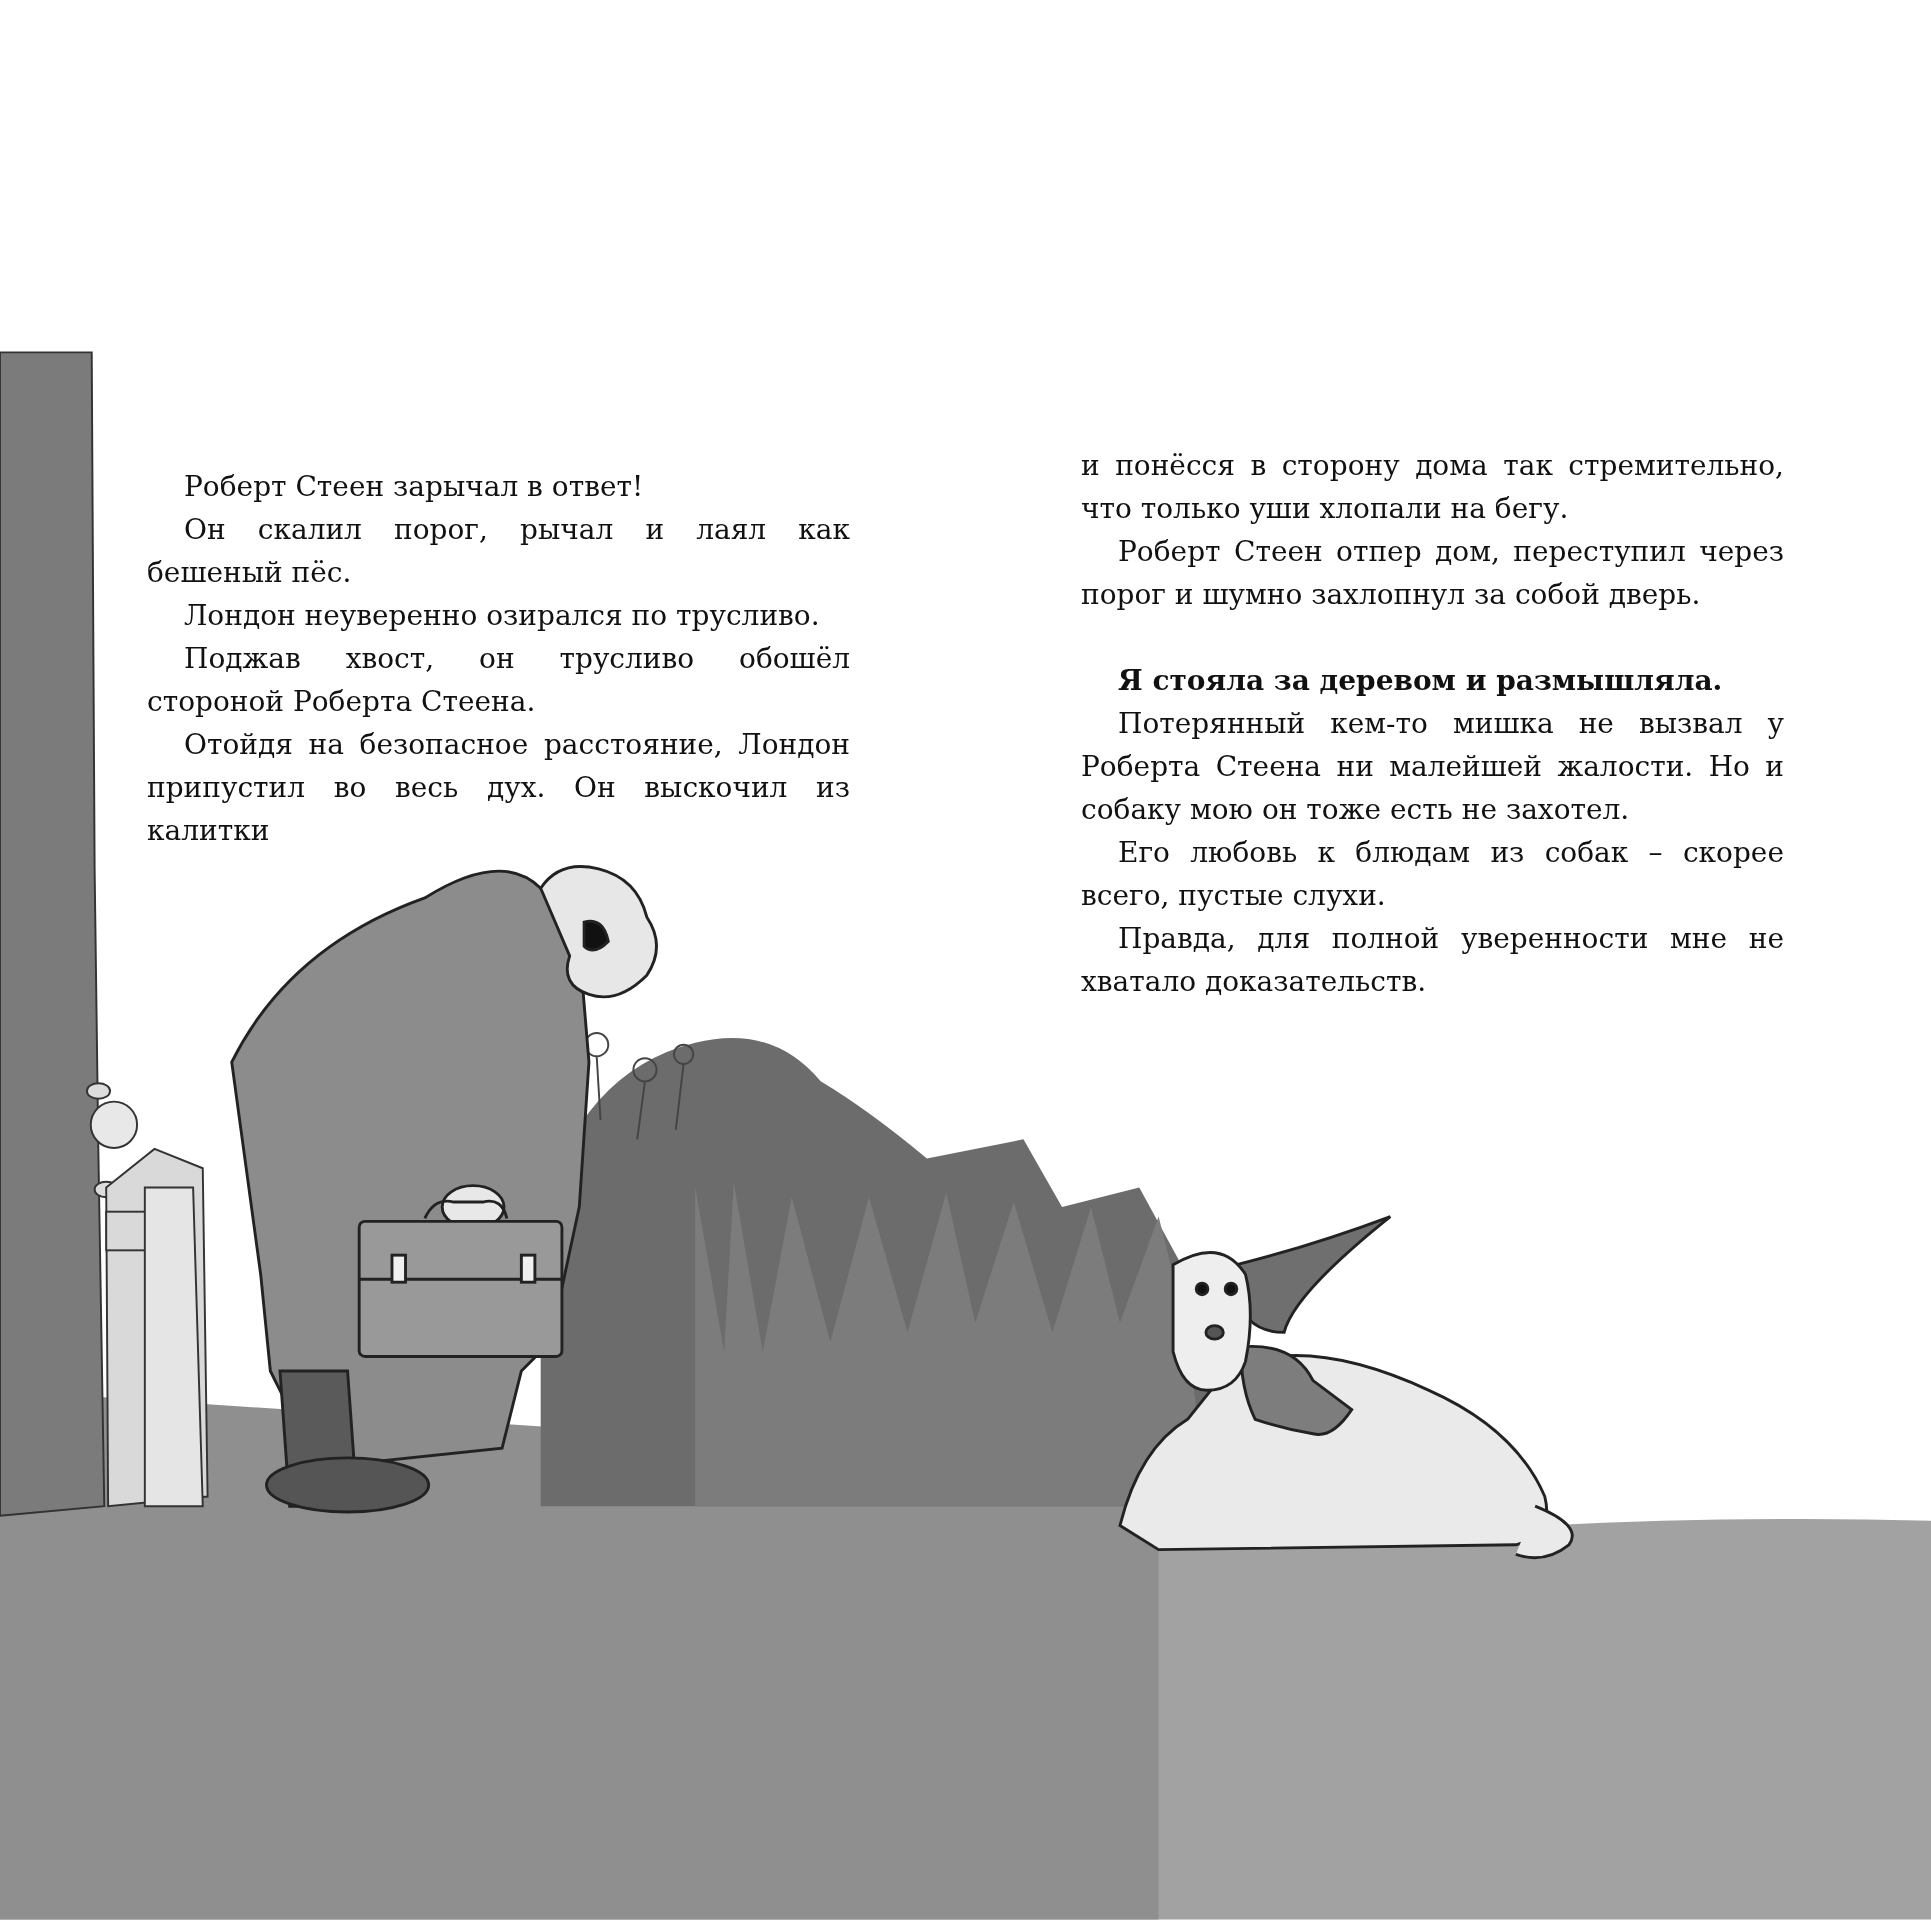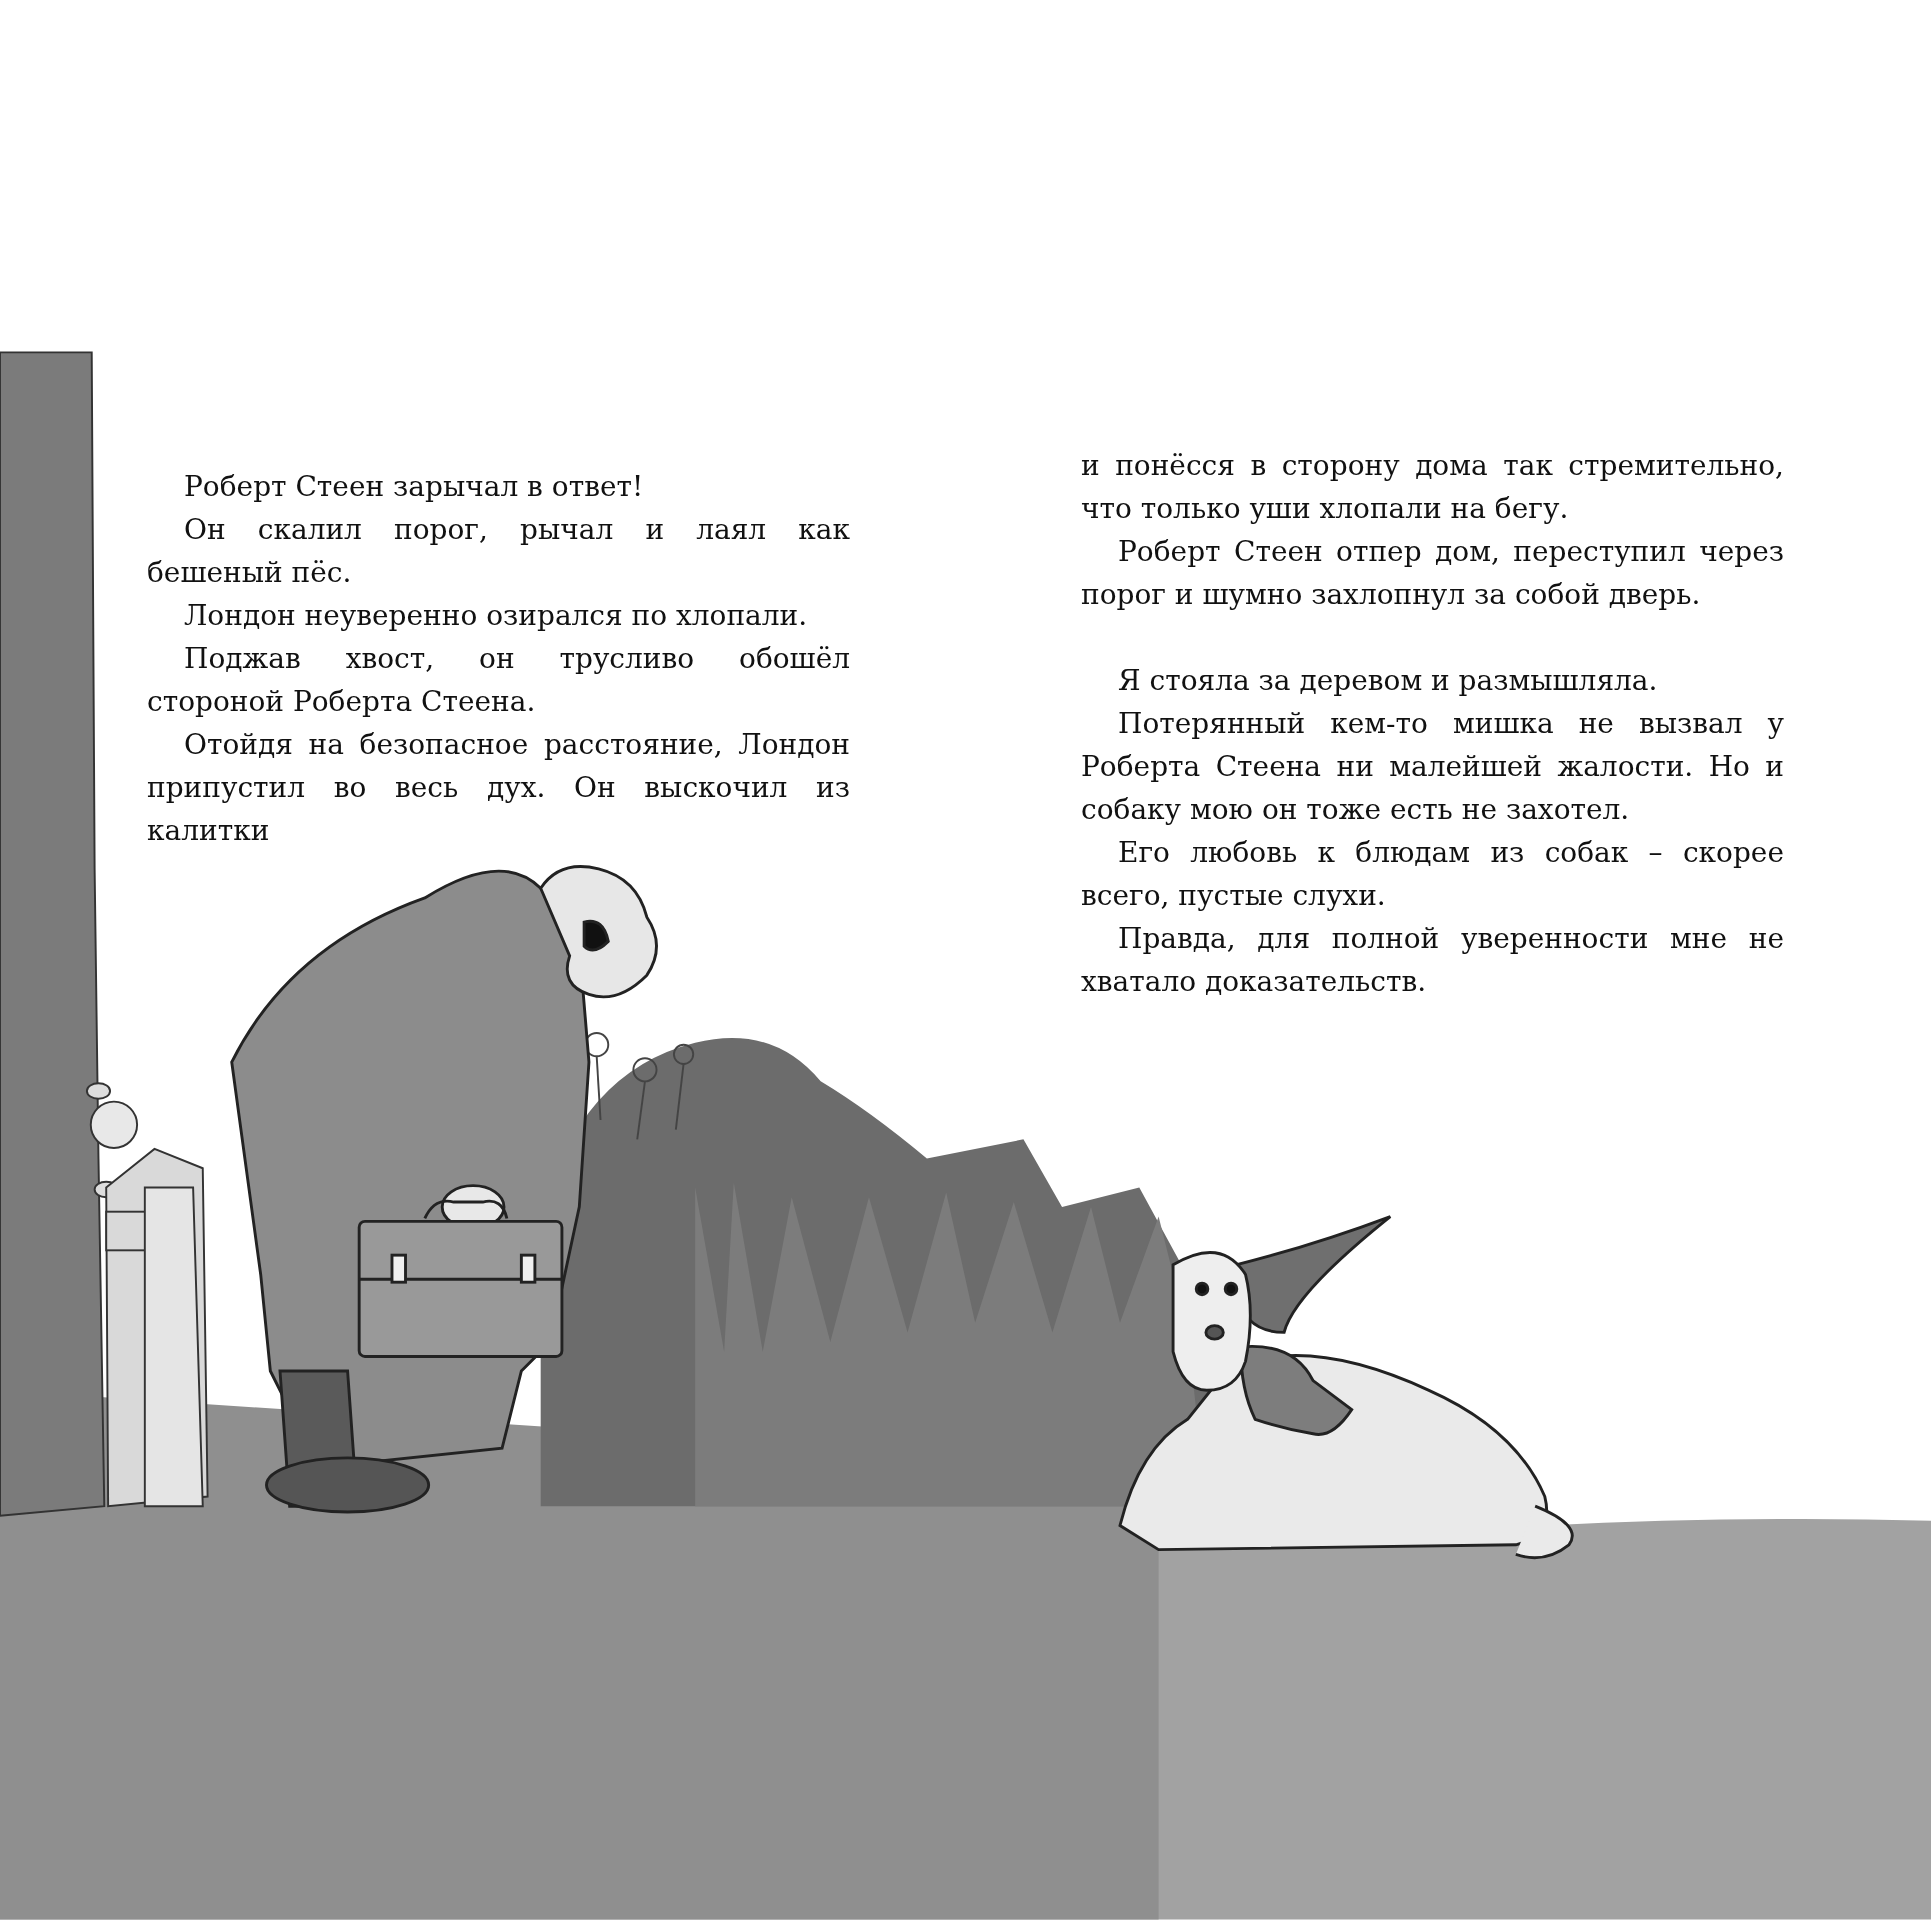--- a/index.html
+++ b/index.html
@@ -2,21 +2,21 @@
 <html><head>
 <meta charset="utf-8">
 <style>
   html, body { margin: 0; padding: 0; background: #ffffff; }
   body { width: 1931px; height: 1931px; position: relative; overflow: hidden; font-family: "DejaVu Serif", "Liberation Serif", serif; }
   .spread { position: absolute; left: 0; top: 0; width: 1931px; height: 1931px; }
   .illustration { position: absolute; left: 0; top: 0; width: 1931px; height: 1931px; }
   .text-col { position: absolute; color: #111; font-size: 28px; line-height: 43px; text-align: justify; }
   .text-col p { margin: 0; text-indent: 37px; }
   .text-col p.noindent { text-indent: 0; }
-  .text-col p.gap { margin-top: 43px; }
+  .text-col p.gap { margin-top: 43px; font-weight: bold; }
   .left-col { left: 147px; top: 465px; width: 703px; }
   .right-col { left: 1081px; top: 444px; width: 703px; }
 </style>
 </head>
 <body>
 
 <div class="spread">
 
   <svg class="illustration" viewBox="0 0 2000 2000" width="1931" height="1931" xmlns="http://www.w3.org/2000/svg">
 
@@ -76,21 +76,21 @@
       <circle cx="1245" cy="1335" r="6" fill="#111"></circle>
       <circle cx="1275" cy="1335" r="6" fill="#111"></circle>
       <ellipse cx="1258" cy="1380" rx="9" ry="7" fill="#555"></ellipse>
       <path d="M1590 1560 Q1640 1580 1625 1600 Q1600 1620 1570 1610" fill="#eaeaea"></path>
     </g>
   </svg>
 
   <div class="text-col left-col">
     <p>Роберт Стеен зарычал в ответ!</p>
     <p>Он скалил порог, рычал и лаял как бешеный пёс.</p>
-    <p>Лондон неуверенно озирался по хлопали.</p>
+    <p>Лондон неуверенно озирался по трусливо.</p>
     <p>Поджав хвост, он трусливо обошёл стороной Роберта Стеена.</p>
     <p>Отойдя на безопасное расстояние, Лондон припустил во весь дух. Он выскочил из калитки</p>
   </div>
 
   <div class="text-col right-col">
     <p class="noindent">и понёсся в сторону дома так стремительно, что только уши хлопали на бегу.</p>
     <p>Роберт Стеен отпер дом, переступил через порог и шумно захлопнул за собой дверь.</p>
     <p class="gap">Я стояла за деревом и размышляла.</p>
     <p>Потерянный кем-то мишка не вызвал у Роберта Стеена ни малейшей жалости. Но и собаку мою он тоже есть не захотел.</p>
     <p>Его любовь к блюдам из собак – скорее всего, пустые слухи.</p>

